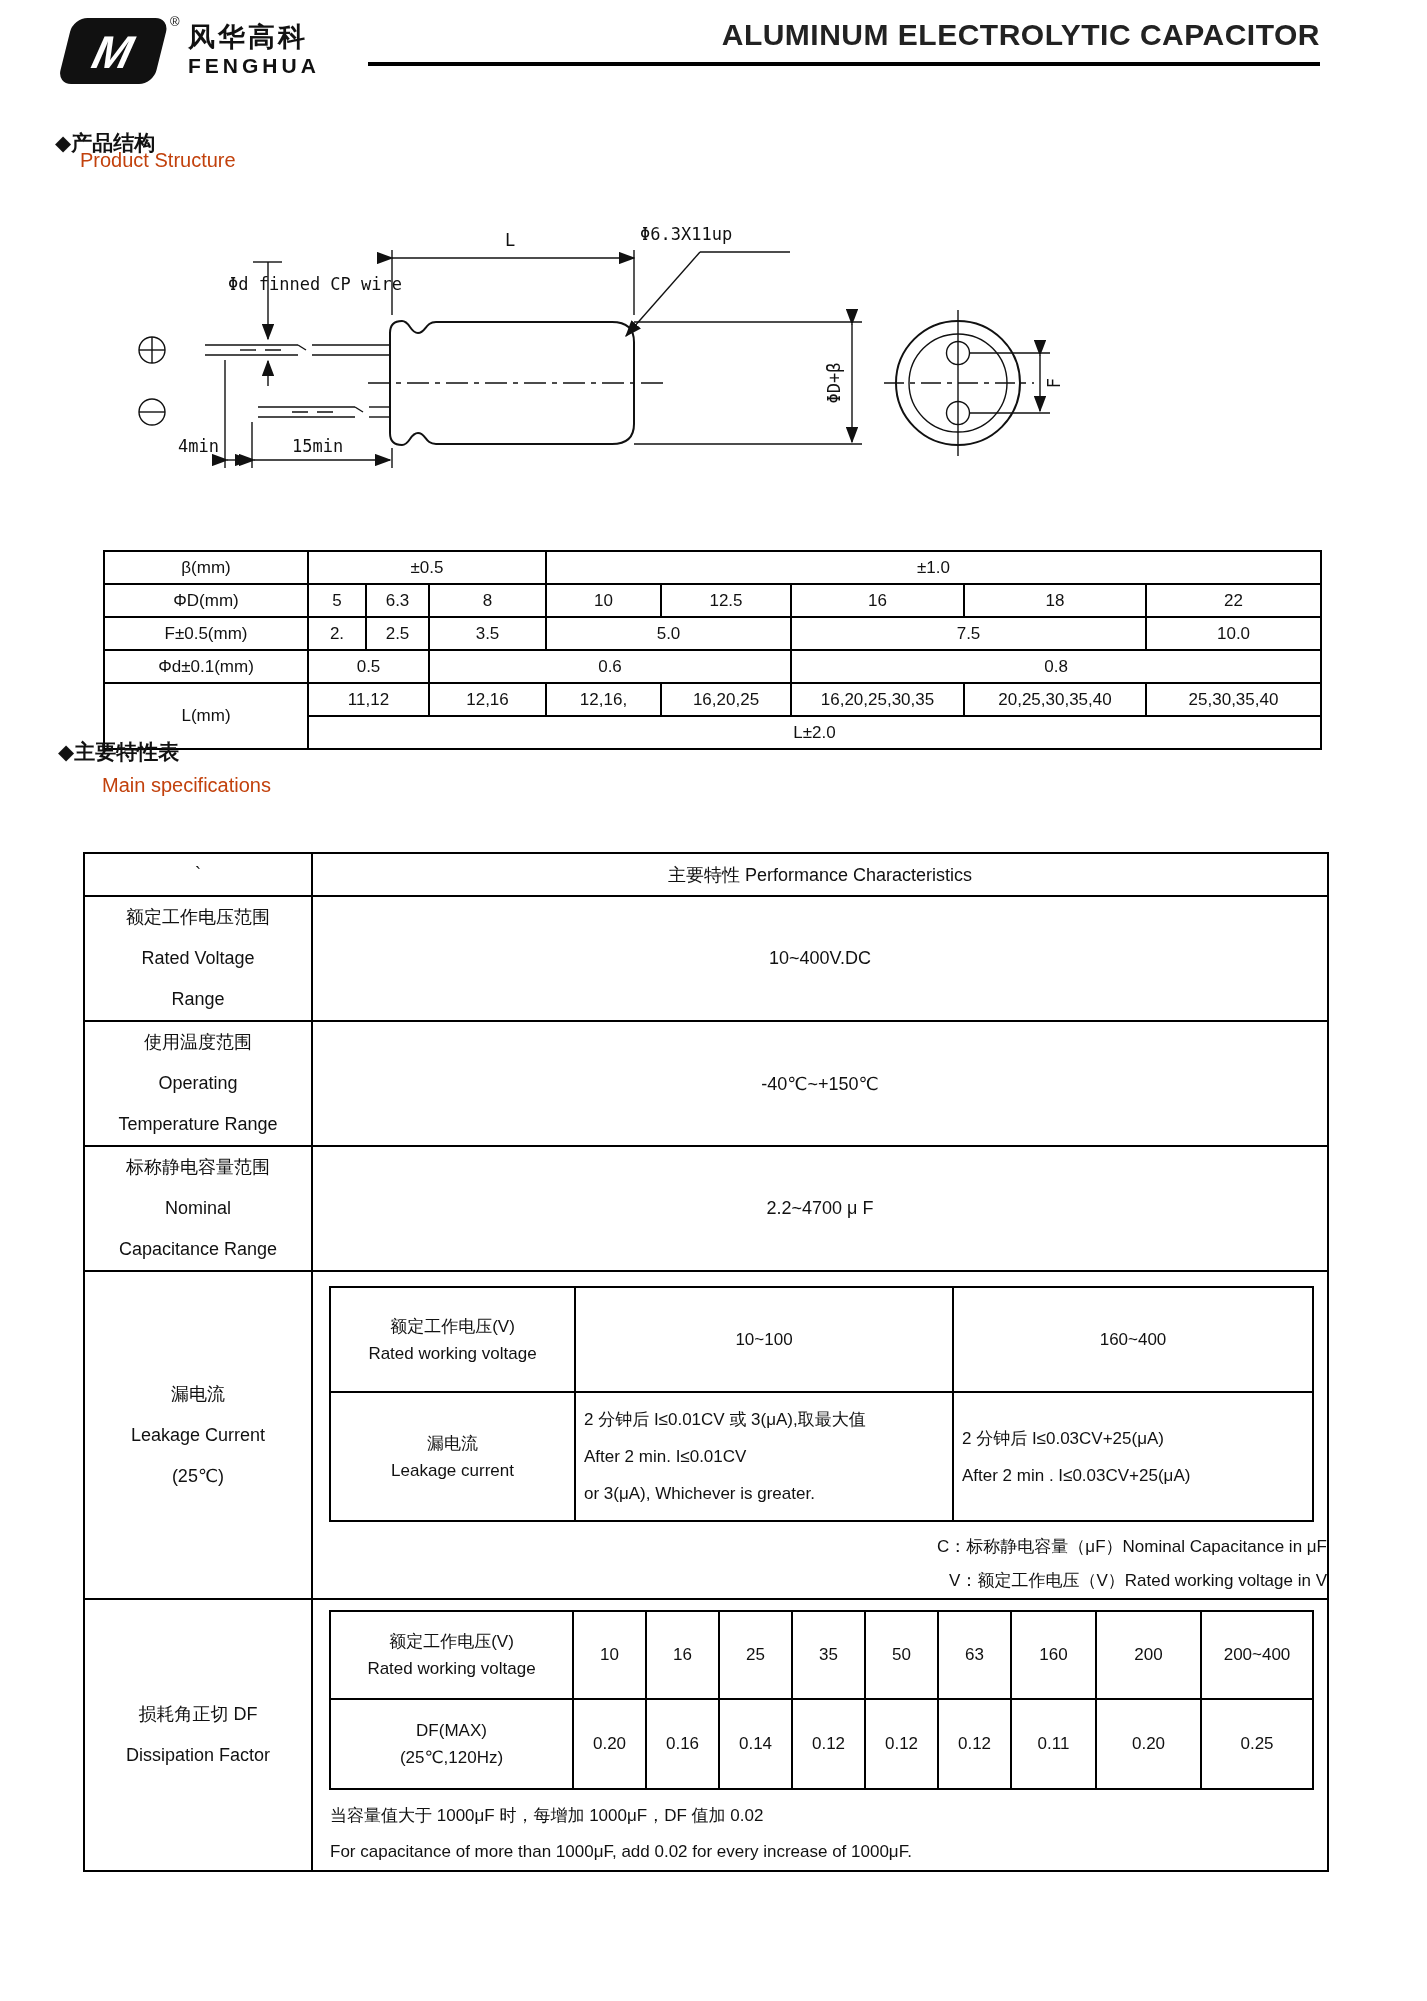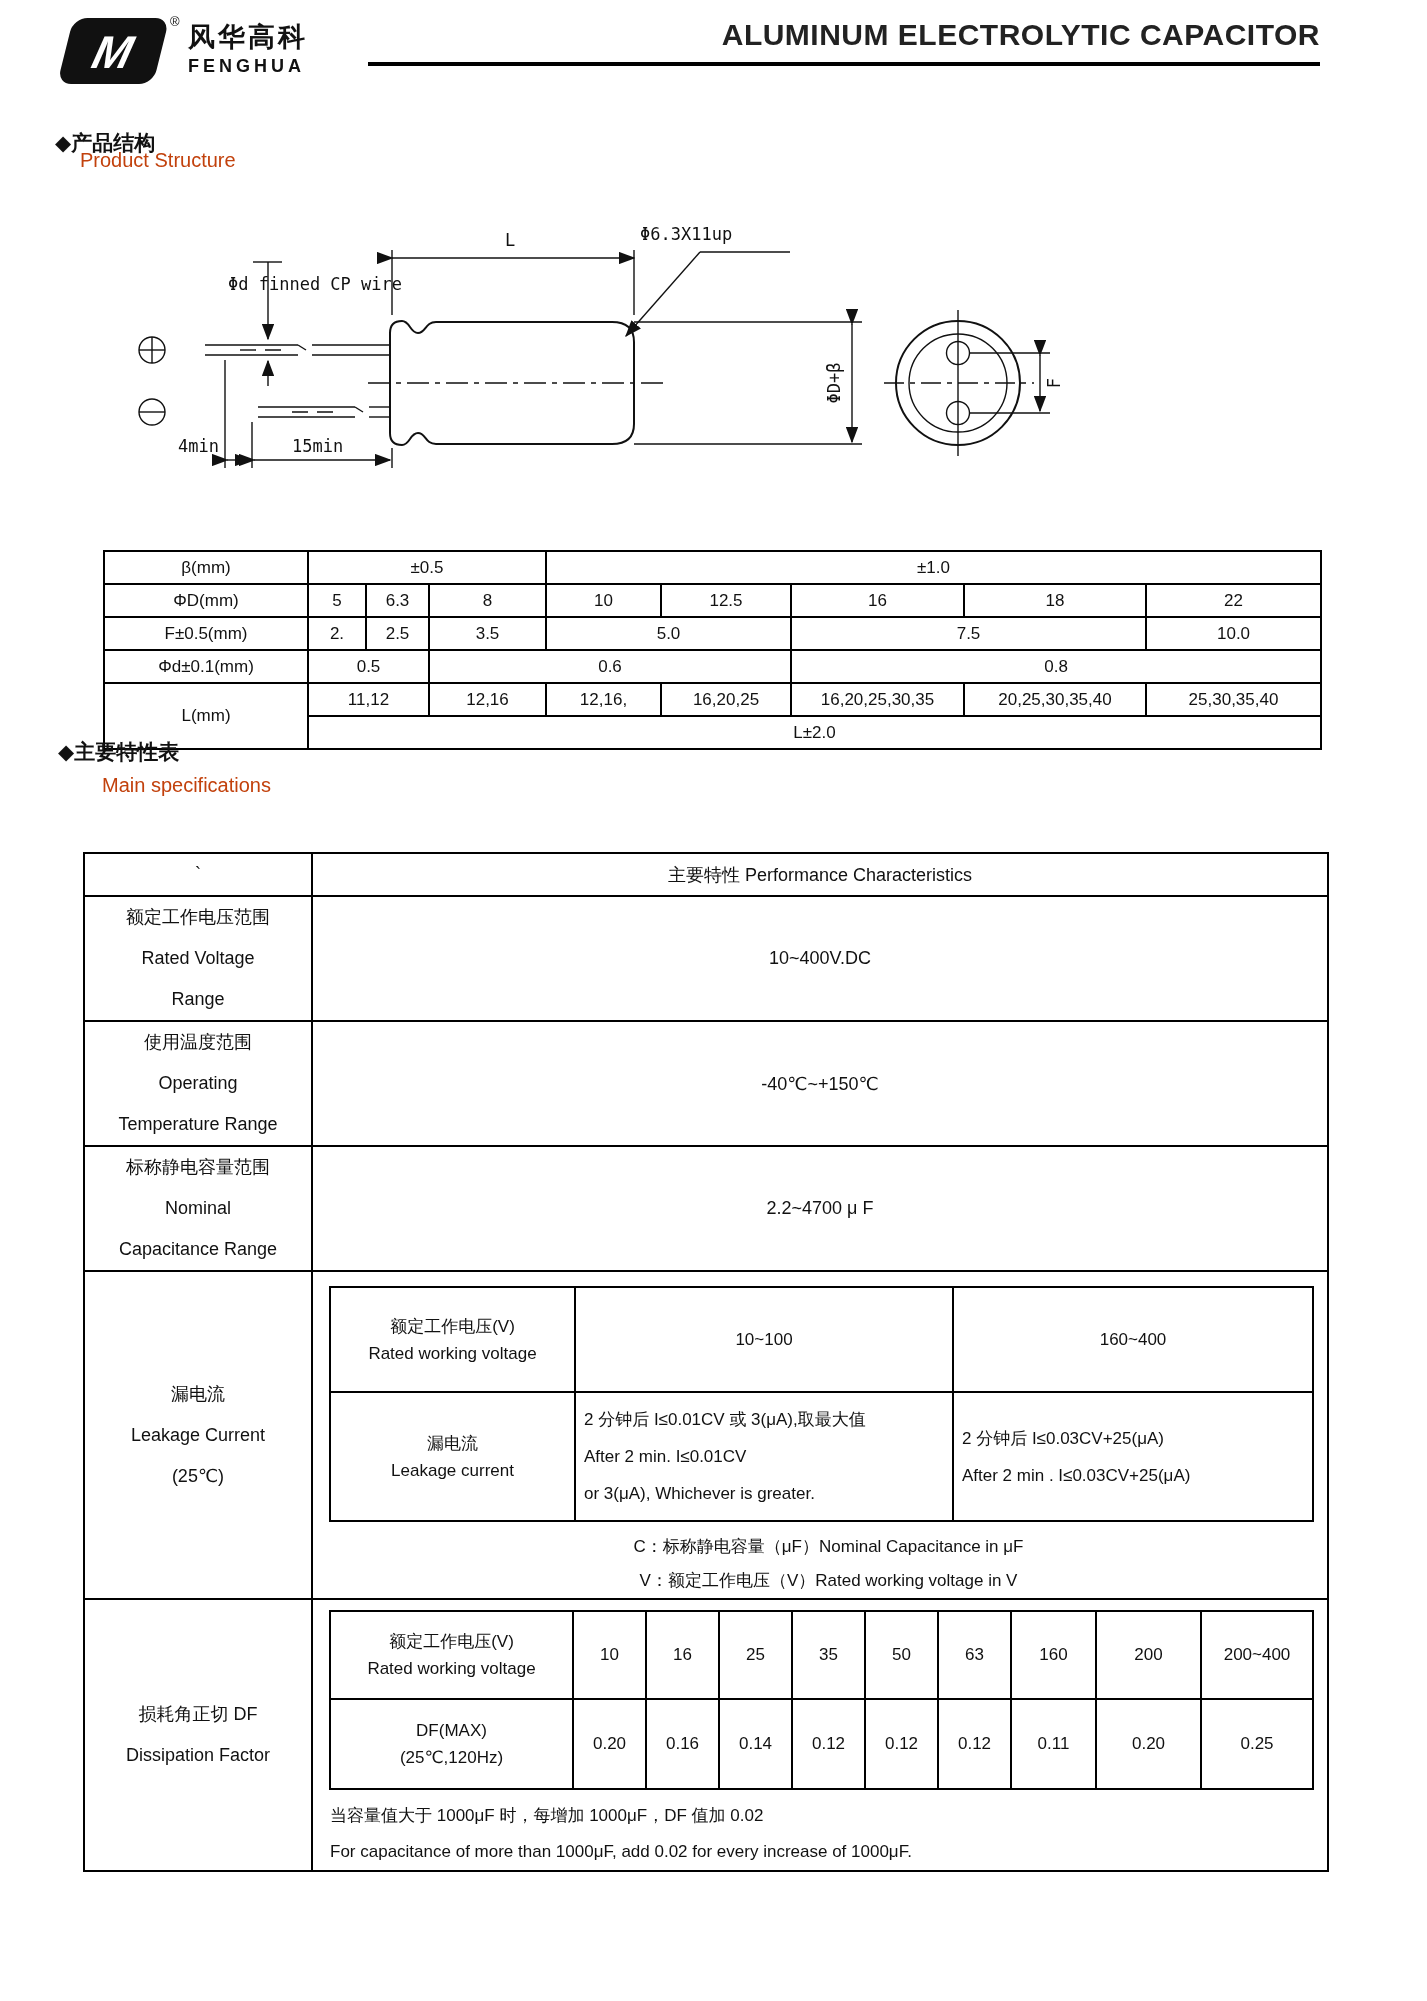--- a/index.html
+++ b/index.html
@@ -3,21 +3,21 @@
 <meta charset="utf-8">
 <style>
   html,body{margin:0;padding:0;background:#e8e8e8;}
   .page{position:relative;width:1427px;height:2001px;background:#ffffff;margin:0 auto;
         font-family:"Liberation Sans","DejaVu Sans",sans-serif;color:#000;overflow:hidden;}
   .page *{box-sizing:border-box;}
   .abs{position:absolute;}
 
   
   .brand-cn{font-size:27px;font-weight:bold;letter-spacing:3px;color:#111;line-height:30px;}
-  .brand-en{font-size:18px;font-weight:bold;letter-spacing:4px;color:#111;line-height:24px;}
+  .brand-en{font-size:21px;font-weight:bold;letter-spacing:4px;color:#111;line-height:24px;}
   .reg-mark{font-size:13px;color:#111;}
   .page-title{font-size:30px;font-weight:bold;color:#222;letter-spacing:0.5px;text-align:right;}
   .header-rule{background:#000;height:4px;}
 
   
   .sec-cn{font-size:21px;font-weight:bold;color:#111;}
   .sec-en{font-size:20px;color:#c2410c;}
 
   
   table{border-collapse:collapse;table-layout:fixed;margin-top:40px;}
@@ -25,21 +25,21 @@
      font-size:17px;color:#111;padding:0;overflow:hidden;}
   .dim-table td{height:33px;font-size:17px;}
   .spec-table{width:1244px;}
   .spec-table td{font-size:18px;}
   .label-lines div{line-height:41px;}
   .label-lines.tall div{line-height:47px;}
   .nested{margin:14px 0 0 16px;}
   .nested td{font-size:17px;}
   .hdr2 div{line-height:27px;font-size:17px;}
   .cond{text-align:left;padding:8px 8px;line-height:37px;font-size:17px;}
-  .note-line{font-size:17px;color:#111;text-align:center;padding-left:17px;line-height:34px;}
+  .note-line{font-size:17px;color:#111;text-align:right;padding-left:17px;line-height:34px;}
   .df-note{font-size:17px;color:#111;text-align:left;padding-left:17px;line-height:36px;}
 
   svg text{font-family:"DejaVu Sans Mono","Liberation Mono",monospace;font-size:17px;fill:#111;}
   svg .thin{stroke:#111;stroke-width:1.4;fill:none;}
   svg .med{stroke:#111;stroke-width:2;fill:none;}
 </style>
 </head>
 <body>
 
 <div class="page">

